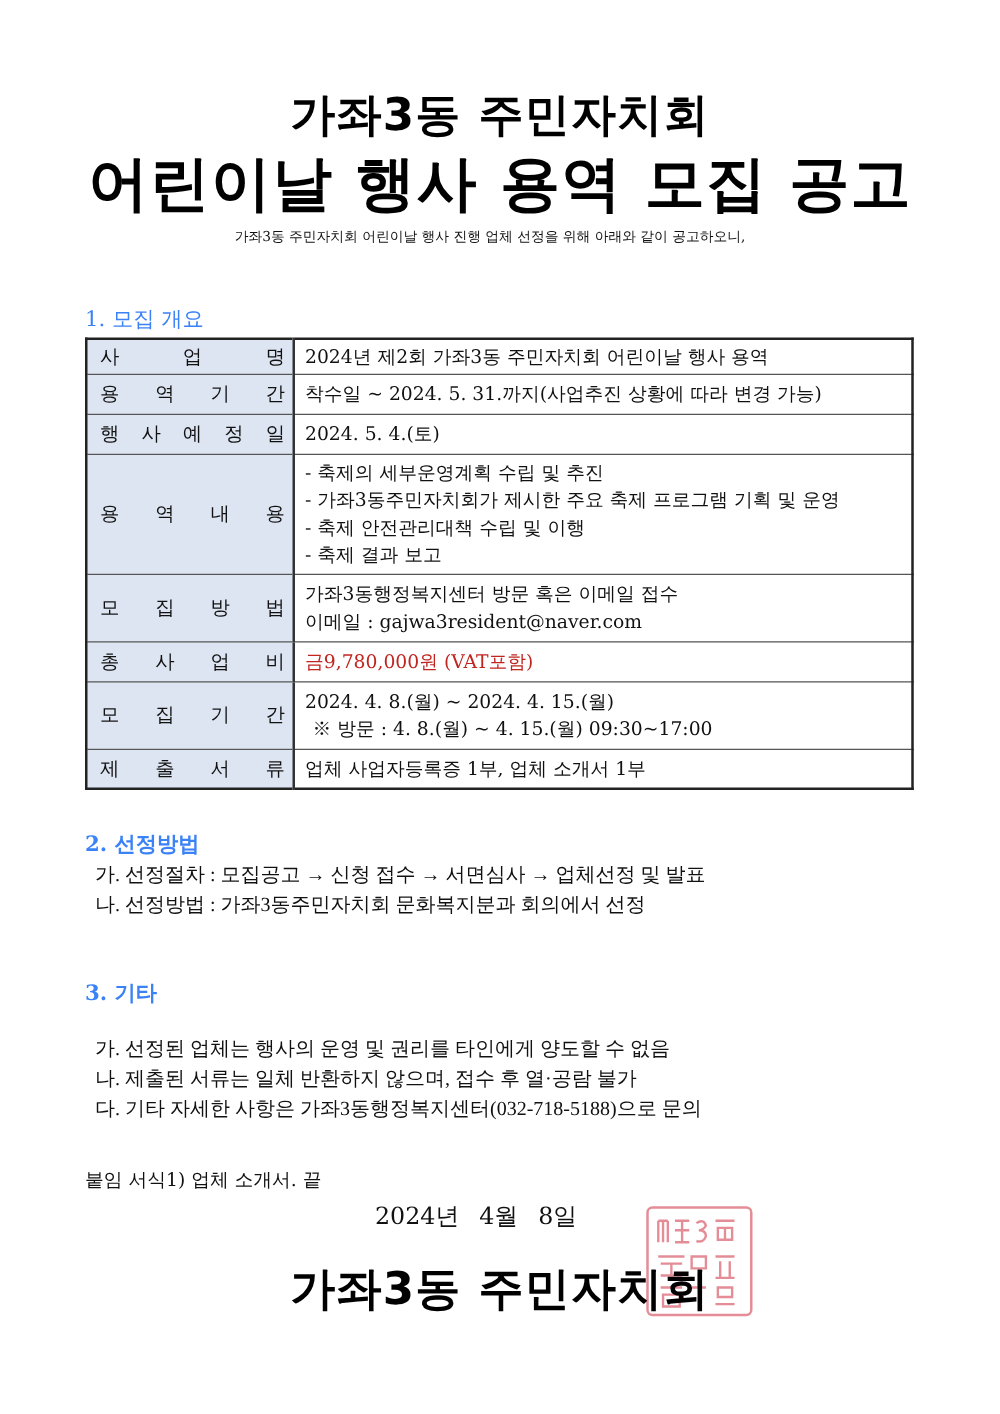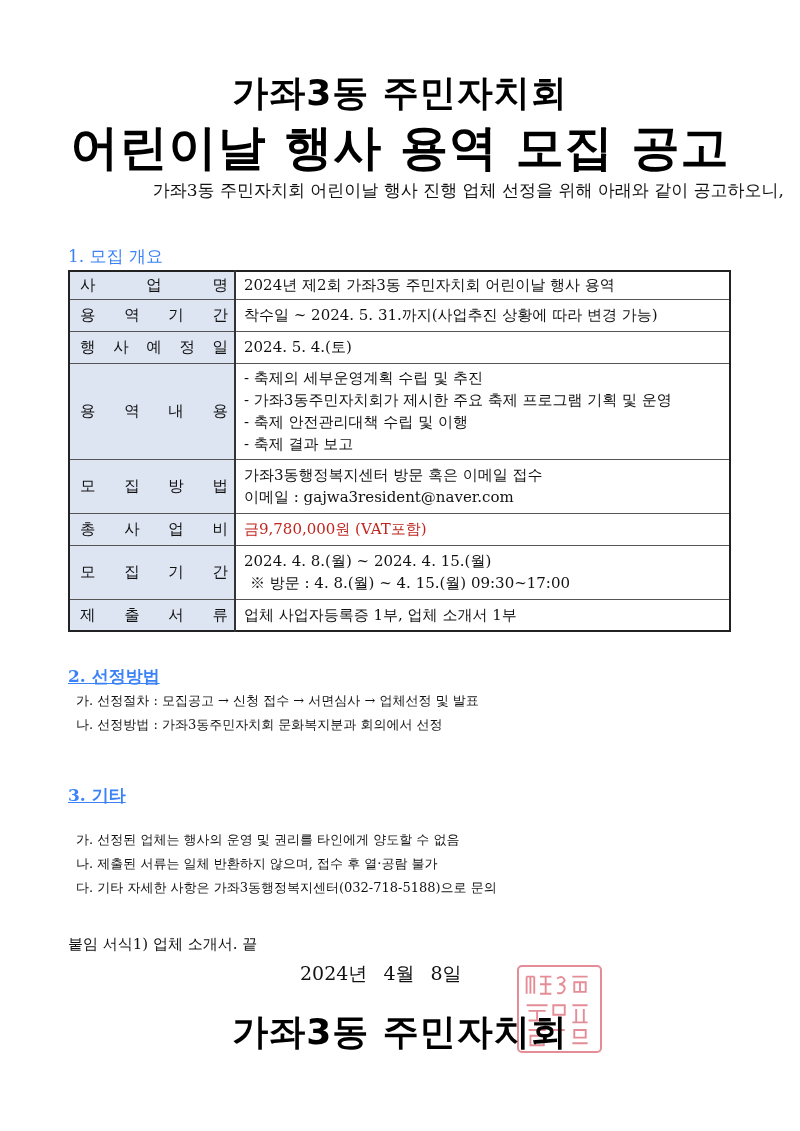--- a/index.html
+++ b/index.html
@@ -25,33 +25,33 @@
       color: #000;
       letter-spacing: 1px;
     }
     .title.t1 { top: 70px; font-size: 36px; line-height: 46px; }
     .title.t2 { top: 124px; font-size: 48px; line-height: 46px; }
     .intro {
       position: absolute;
       left: 0;
       width: 784px;
       top: 176px;
-      text-align: right;
-      font-size: 17px;
+      text-align: center;
+      font-size: 11px;
       line-height: 28px;
       color: #111;
     }
     .section-heading {
       position: absolute;
       left: 68px;
       font-size: 17px;
       line-height: 24px;
       color: #3b82f6;
     }
-    .section-heading.bold { font-weight: bold; text-decoration: underline; }
+    .section-heading.bold { font-weight: bold; }
     table.overview {
       position: absolute;
       left: 68px;
       top: 270px;
       width: 663px;
       border-collapse: collapse;
       border: 2px solid #222;
       font-size: 15px;
     }
     table.overview td {
@@ -71,23 +71,24 @@
       justify-content: space-between;
       font-size: 15.5px;
     }
     table.overview td.value { color: #111; }
     .value-line { display: block; white-space: nowrap; }
     .value-line.indent { padding-left: 6px; }
     .red { color: #c0251f; }
     .list {
       position: absolute;
       left: 76px;
-      font-size: 13px;
+      font-size: 16px;
       line-height: 24px;
       color: #111;
+      font-family: Liberation Serif, serif;
     }
     .list div { white-space: nowrap; }
     .attachment {
       position: absolute;
       left: 68px;
       top: 901px;
       font-size: 15px;
       line-height: 24px;
       margin-top: 31px;
     }

